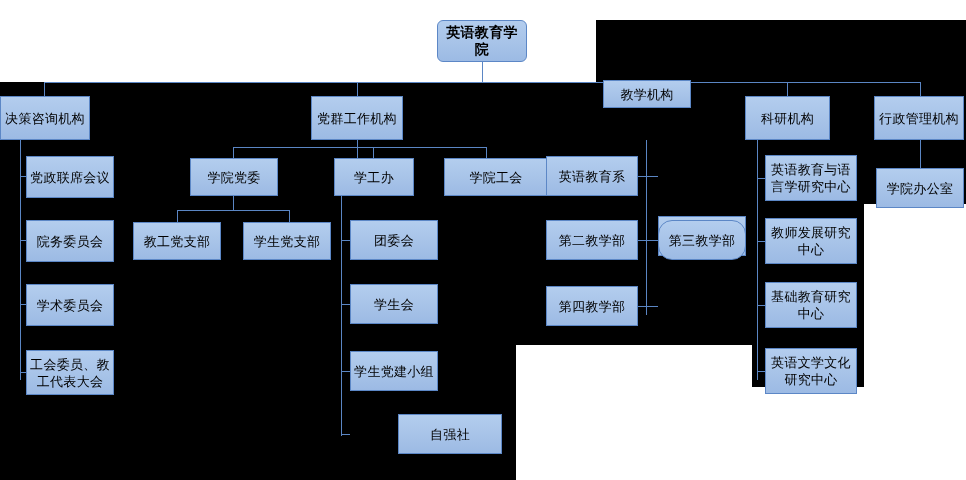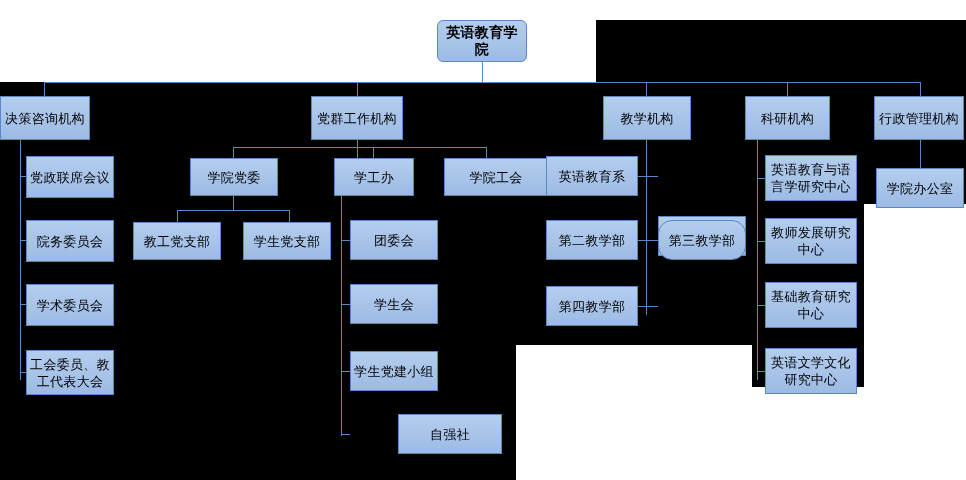--- a/index.html
+++ b/index.html
@@ -101,21 +101,21 @@
   <div class="node root" style="left:437px;top:20px;width:90px;height:42px;border-radius:6px;">
     <span class="txt">英语教育学院</span>
   </div>
 
   <div class="node" style="left:0px;top:96px;width:90px;height:44px;">
     <span class="txt">决策咨询机构</span>
   </div>
   <div class="node" style="left:311px;top:96px;width:92px;height:44px;">
     <span class="txt">党群工作机构</span>
   </div>
-  <div class="node" style="left:603px;top:96px;width:88px;height:44px;">
+  <div class="node" style="left:603px;top:80px;width:88px;height:28px;">
     <span class="txt">教学机构</span>
   </div>
   <div class="node" style="left:745px;top:96px;width:85px;height:44px;">
     <span class="txt">科研机构</span>
   </div>
   <div class="node" style="left:874px;top:96px;width:90px;height:44px;">
     <span class="txt">行政管理机构</span>
   </div>
 
   <div class="node" style="left:26px;top:156px;width:88px;height:42px;">

